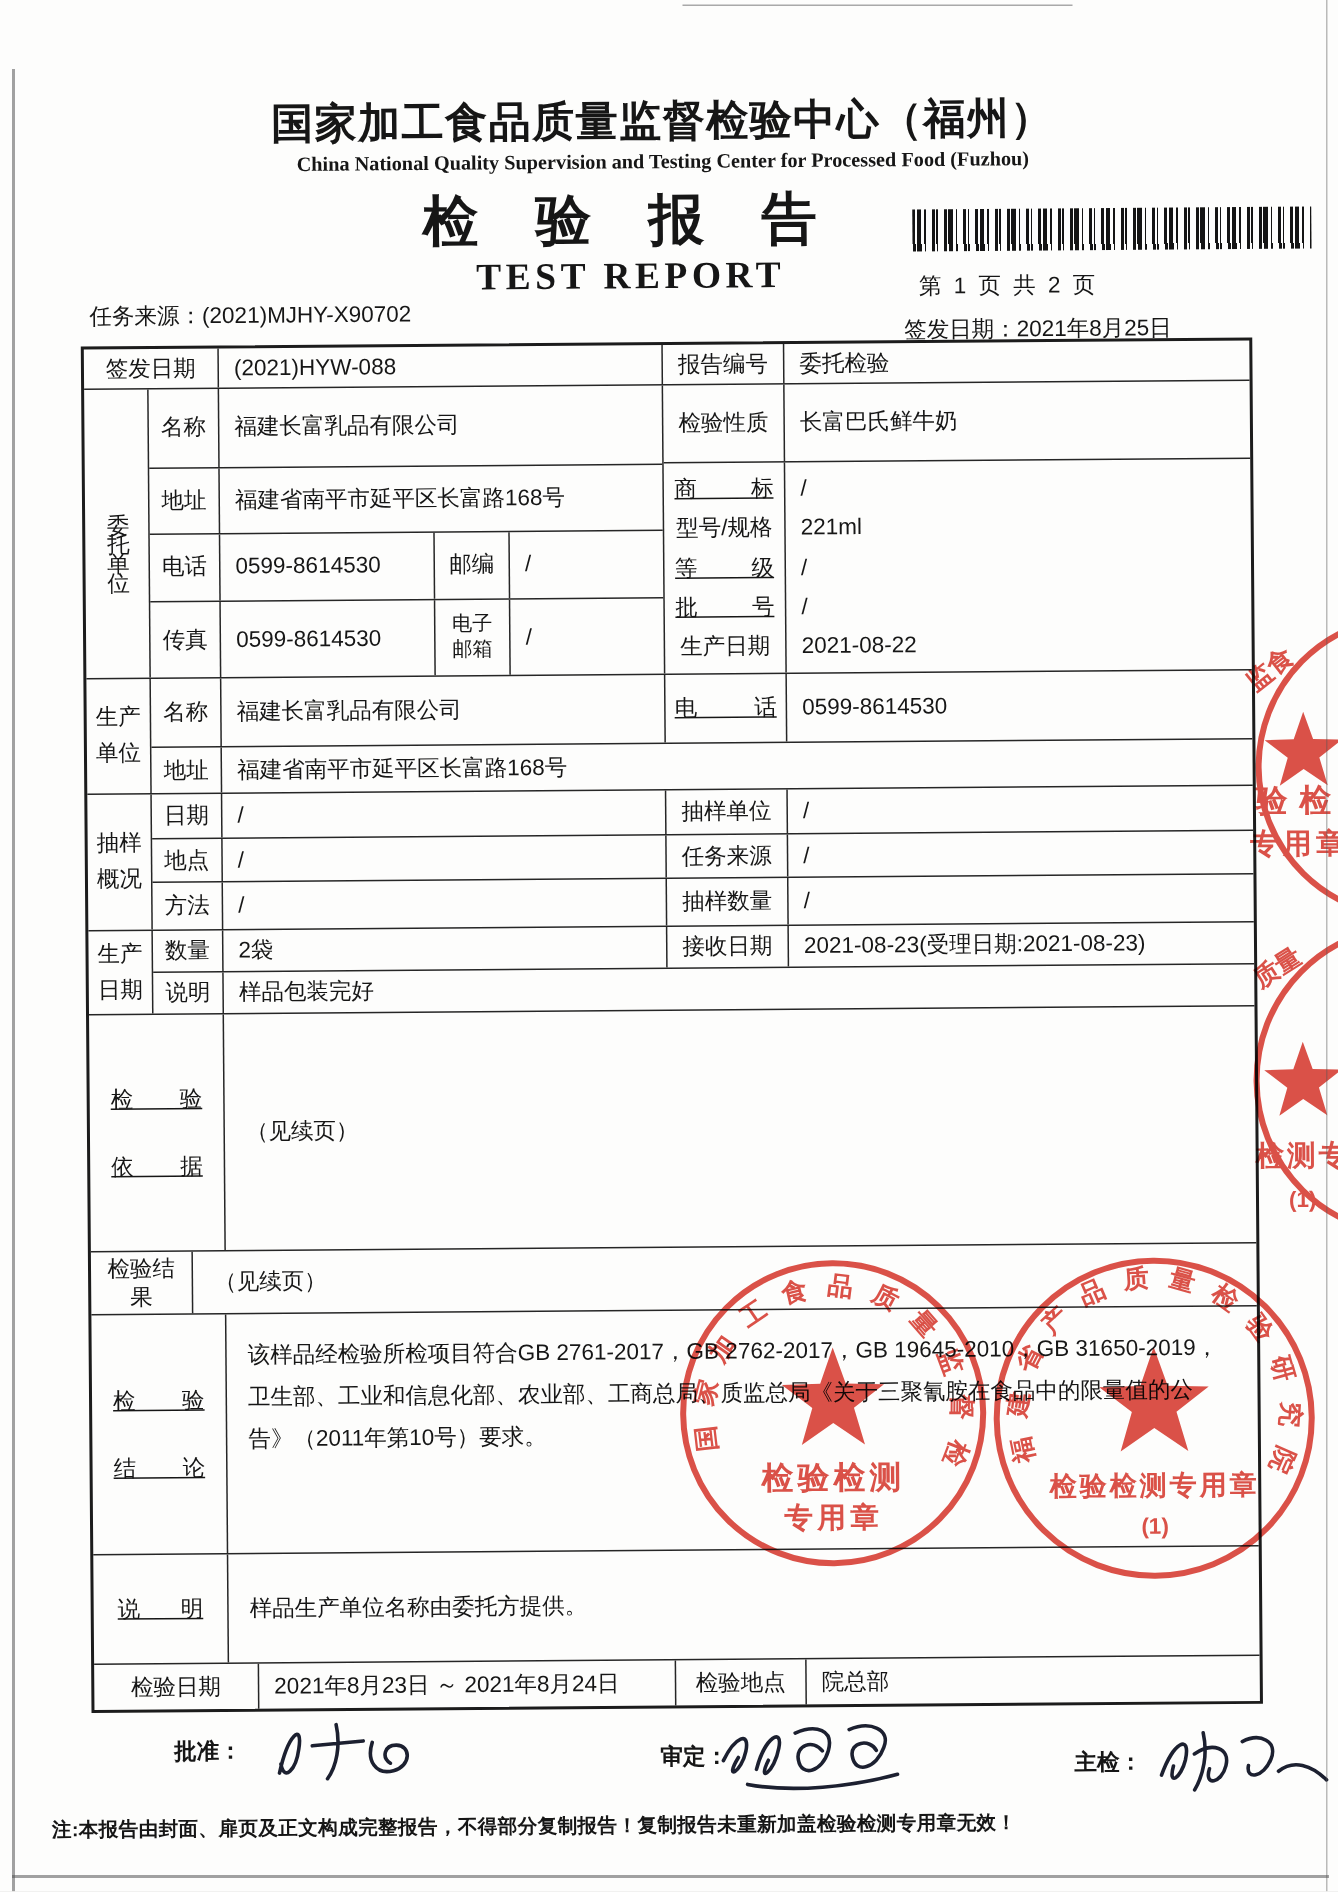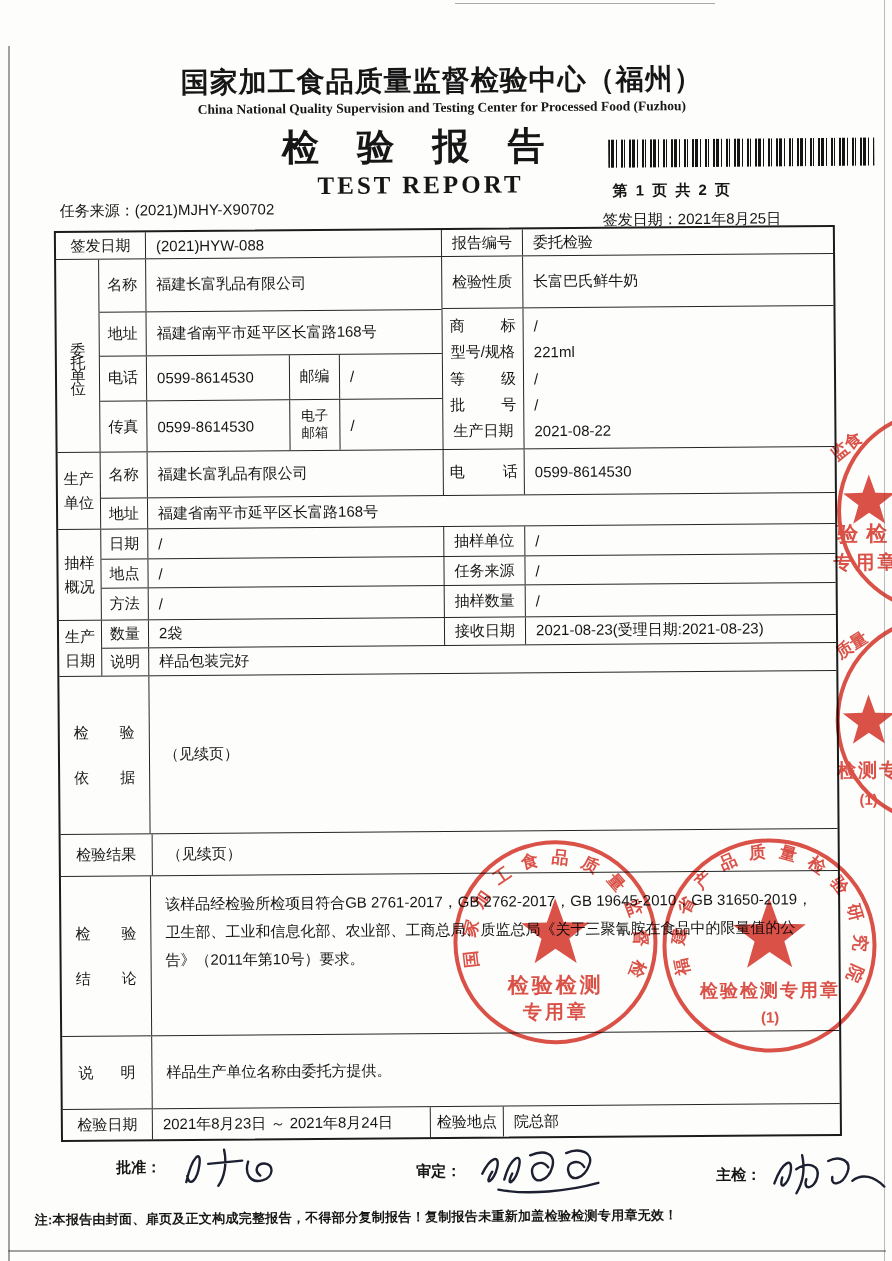--- a/index.html
+++ b/index.html
@@ -24,21 +24,21 @@
         font-size:13.5px;font-weight:bold;}
   .h-big{position:absolute;top:122px;left:0;width:892px;text-align:center;
         font-size:37px;font-weight:bold;letter-spacing:14px;transform:translateX(-22px);}
   .h-sub{position:absolute;top:171px;left:0;width:892px;text-align:center;
         font-family:"Liberation Serif","DejaVu Serif",serif;
         font-size:25px;font-weight:bold;letter-spacing:3px;transform:translateX(-22px);}
   .barcode{position:absolute;left:612px;top:141px;width:266px;height:28px;
         background:repeating-linear-gradient(90deg,#141414 0 2px,#fdfdfc 2px 3px,
         #141414 3px 6px,#fdfdfc 6px 8px,#141414 8px 9px,#fdfdfc 9px 13px,
         #141414 13px 15px,#fdfdfc 15px 16px,#141414 16px 17px,#fdfdfc 17px 21px);}
-  .pageinfo{position:absolute;left:616px;top:183px;font-size:15px;letter-spacing:2px;font-weight:bold;}
+  .pageinfo{position:absolute;left:616px;top:183px;font-size:15px;letter-spacing:2px;}
   .repno{position:absolute;left:63px;top:199px;font-size:15px;}
   .issue{position:absolute;left:606px;top:212px;font-size:15px;}
   
   .tbl{position:absolute;left:57px;top:228px;width:781px;
        border:2px solid #1c1c1c;box-sizing:border-box;font-size:15px;}
   .tbl *{box-sizing:border-box;}
   .trow,.band{display:flex;border-bottom:1px solid #262626;}
   .trow.norb,.band.norb{border-bottom:none;}
   .cell{display:flex;align-items:center;border-right:1px solid #262626;
         padding:0 6px;overflow:hidden;}
@@ -48,21 +48,21 @@
   .grow{flex:1;}
   .blab{width:43px;display:flex;align-items:center;justify-content:center;
         border-right:1px solid #262626;text-align:center;line-height:1.6;padding:0 6px;}
   .bcol{display:flex;flex-direction:column;flex:1;}
   .bbody{display:flex;flex:1;}
   .bleft{display:flex;flex-direction:column;border-right:1px solid #262626;}
   .bright{display:flex;flex-direction:column;flex:1;}
   .subrow{display:flex;border-bottom:1px solid #262626;}
   .subrow:last-child{border-bottom:none;}
   .vert{writing-mode:vertical-lr;text-orientation:upright;letter-spacing:13px;margin:auto;}
-  .sp{width:100%;text-align:justify;text-align-last:justify;}
+  .sp{width:100%;text-align:justify;text-align-last:justify;text-decoration:underline;}
   .sm{font-size:13.5px;line-height:1.25;text-align:center;}
   .pairs{display:flex;flex-direction:column;justify-content:space-around;padding:4px 0;}
   .pairs.labcol{border-right:1px solid #262626;width:81px;}
   .pline{height:28px;display:flex;align-items:center;justify-content:center;padding:0 7px;}
   .pline.pv{justify-content:flex-start;padding-left:10px;}
   .lab2{display:flex;flex-direction:column;justify-content:center;align-items:center;
         gap:26px;border-right:1px solid #262626;width:90px;padding:0 14px;}
   .concl{display:block;flex:1;padding:14px 18px 0 14px;line-height:1.85;}
   
   .siglab{position:absolute;font-size:15px;font-weight:bold;}
@@ -220,52 +220,52 @@
 
       <div class="trow" style="height:158px">
         <div class="lab2">
           <div class="sp">检验</div>
           <div class="sp">依据</div>
         </div>
         <div class="cell val grow last" style="padding-left:14px">（见续页）</div>
       </div>
 
       <div class="trow" style="height:42px">
-        <div class="cell lab" style="width:92px">检验结果</div>
+        <div class="cell lab" style="width:68px">检验结果</div>
         <div class="cell val grow last" style="padding-left:14px">（见续页）</div>
       </div>
 
       <div class="trow" style="height:160px">
         <div class="lab2">
           <div class="sp">检验</div>
           <div class="sp">结论</div>
         </div>
         <div class="concl">该样品经检验所检项目符合GB 2761-2017，GB 2762-2017，GB 19645-2010，GB 31650-2019，卫生部、工业和信息化部、农业部、工商总局、质监总局《关于三聚氰胺在食品中的限量值的公告》（2011年第10号）要求。</div>
       </div>
 
       <div class="trow" style="height:73px">
         <div class="cell lab" style="width:90px;padding:0 16px">
             <div class="sp">说明</div>
           </div>
         <div class="cell val grow last" style="padding-left:14px">样品生产单位名称由委托方提供。</div>
       </div>
 
       <div class="trow norb" style="height:30px">
-        <div class="cell lab" style="width:90px">检验日期</div>
+        <div class="cell lab" style="width:110px">检验日期</div>
         <div class="cell val" style="width:278px">2021年8月23日 ～ 2021年8月24日</div>
-        <div class="cell lab" style="width:73px">检验地点</div>
+        <div class="cell lab" style="width:87px">检验地点</div>
         <div class="cell val grow last">院总部</div>
       </div>
     </div>
 
     <div class="siglab" style="left:112px;top:1156px">批准：</div>
     <svg class="sig" style="left:168px;top:1140px" width="150" height="52" viewBox="0 0 150 52">
       <path d="M14,40 C20,14 30,6 27,24 C25,38 17,46 15,34 M36,22 L70,19 M52,8 C55,22 52,36 46,44 M76,20 C72,32 78,42 90,39 C102,36 102,22 92,22 C84,22 82,30 88,34"></path>
     </svg>
-    <div class="siglab" style="left:412px;top:1162px">审定：</div>
+    <div class="siglab" style="left:436px;top:1162px">审定：</div>
     <svg class="sig" style="left:468px;top:1142px" width="160" height="56" viewBox="0 0 160 56">
       <path d="M10,32 C18,16 28,12 25,26 C22,40 10,46 20,30 M32,38 C38,16 50,10 47,24 C44,40 32,48 40,32 M58,14 C72,8 84,12 80,26 C76,40 62,44 60,32 C58,22 70,18 76,26 M94,12 C108,6 122,12 117,24 C112,38 98,42 96,30 C94,20 108,18 112,26 M26,48 C56,54 96,50 126,42"></path>
     </svg>
     <div class="siglab" style="left:712px;top:1168px">主检：</div>
     <svg class="sig" style="left:760px;top:1148px" width="130" height="56" viewBox="0 0 130 56">
       <path d="M10,38 C18,16 30,10 26,28 C23,40 14,46 18,32 M38,10 C41,24 38,38 32,48 M32,24 C44,16 56,20 53,32 C50,44 38,46 42,34 M64,16 C76,10 88,16 83,28 C78,40 66,42 68,32 M88,36 C98,28 110,32 120,42"></path>
     </svg>
 
     <div class="note">注:本报告由封面、扉页及正文构成完整报告，不得部分复制报告！复制报告未重新加盖检验检测专用章无效！</div>
 

